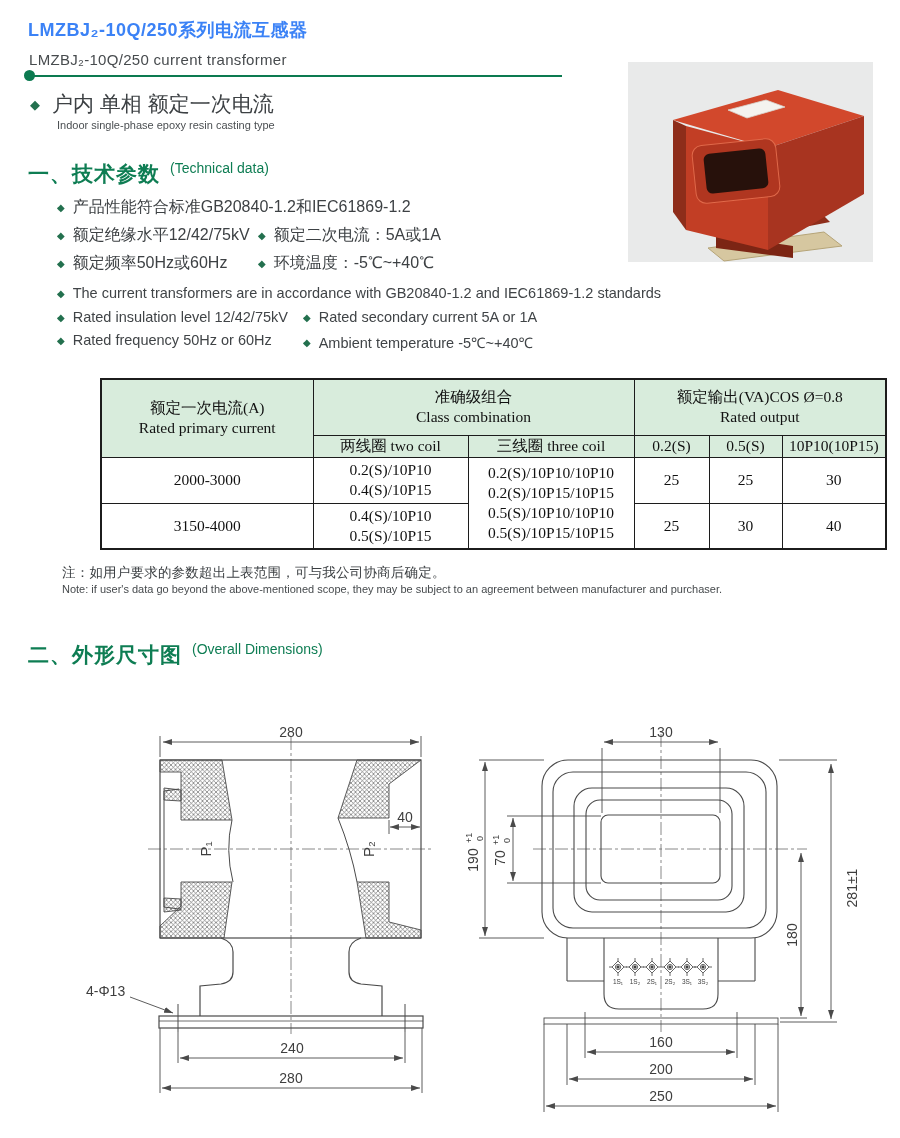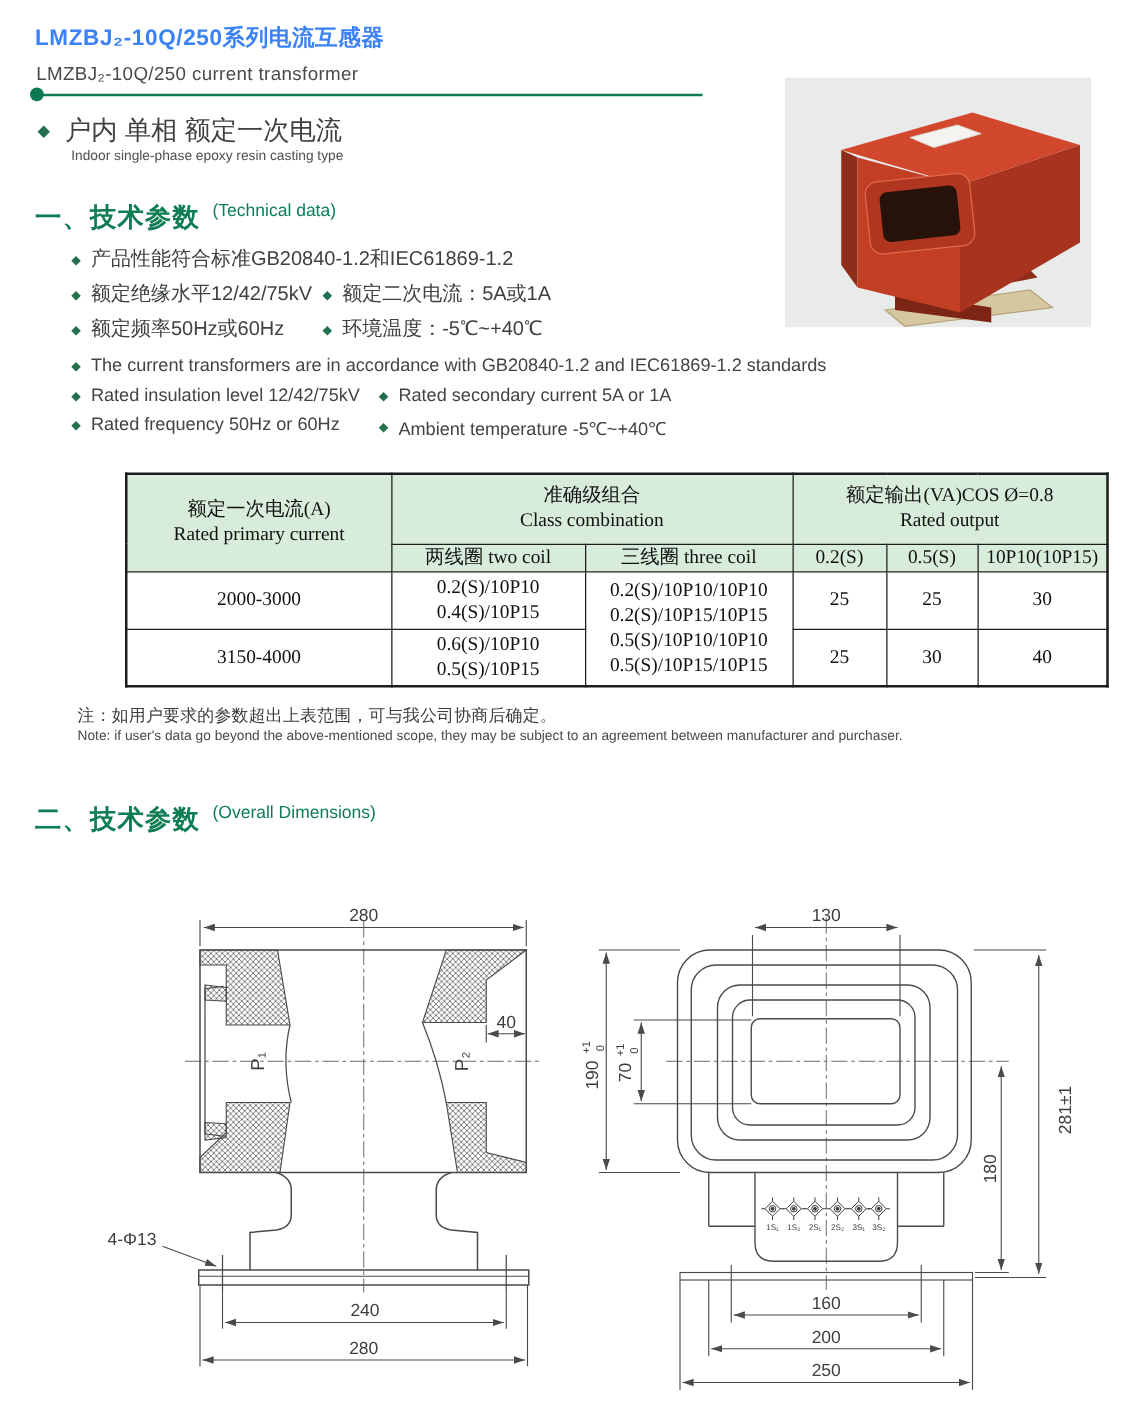--- a/index.html
+++ b/index.html
@@ -176,35 +176,35 @@
       <div>0.5(S)/10P10/10P10</div>
       <div>0.5(S)/10P15/10P15</div>
     </td>
     <td>25</td>
     <td>25</td>
     <td>30</td>
   </tr>
   <tr class="drow">
     <td>3150-4000</td>
     <td class="cc">
-      <div>0.6(S)/10P10</div>
+      <div>0.4(S)/10P10</div>
       <div>0.5(S)/10P15</div>
     </td>
     <td>25</td>
     <td>30</td>
     <td>40</td>
   </tr>
 </tbody>
   </table>
 
 <div class="abs note-cn">注：如用户要求的参数超出上表范围，可与我公司协商后确定。</div>
 <div class="abs note-en">Note: if user's data go beyond the above-mentioned scope, they may be subject to an agreement between manufacturer and purchaser.</div>
 
 <div class="abs sec-head sec2">
-  <span class="cn">二、技术参数</span>
+  <span class="cn">二、外形尺寸图</span>
   <span class="en">(Overall  Dimensions)</span>
 </div>
 
 <svg class="abs" style="left:80px; top:700px;" width="395" height="430" viewBox="80 700 395 430">
   <defs>
     <pattern id="hatch" width="4.5" height="4.5" patternUnits="userSpaceOnUse">
       <path d="M0,0 L4.5,4.5 M4.5,0 L0,4.5" stroke="#6e6e6e" stroke-width="0.7"></path>
     </pattern>
     <marker id="arL" viewBox="0 0 10 8" refX="9" refY="4" markerWidth="11" markerHeight="9" orient="auto-start-reverse">
       <path d="M0,1 L9,4 L0,7 Z" fill="#4a4a4a"></path>

